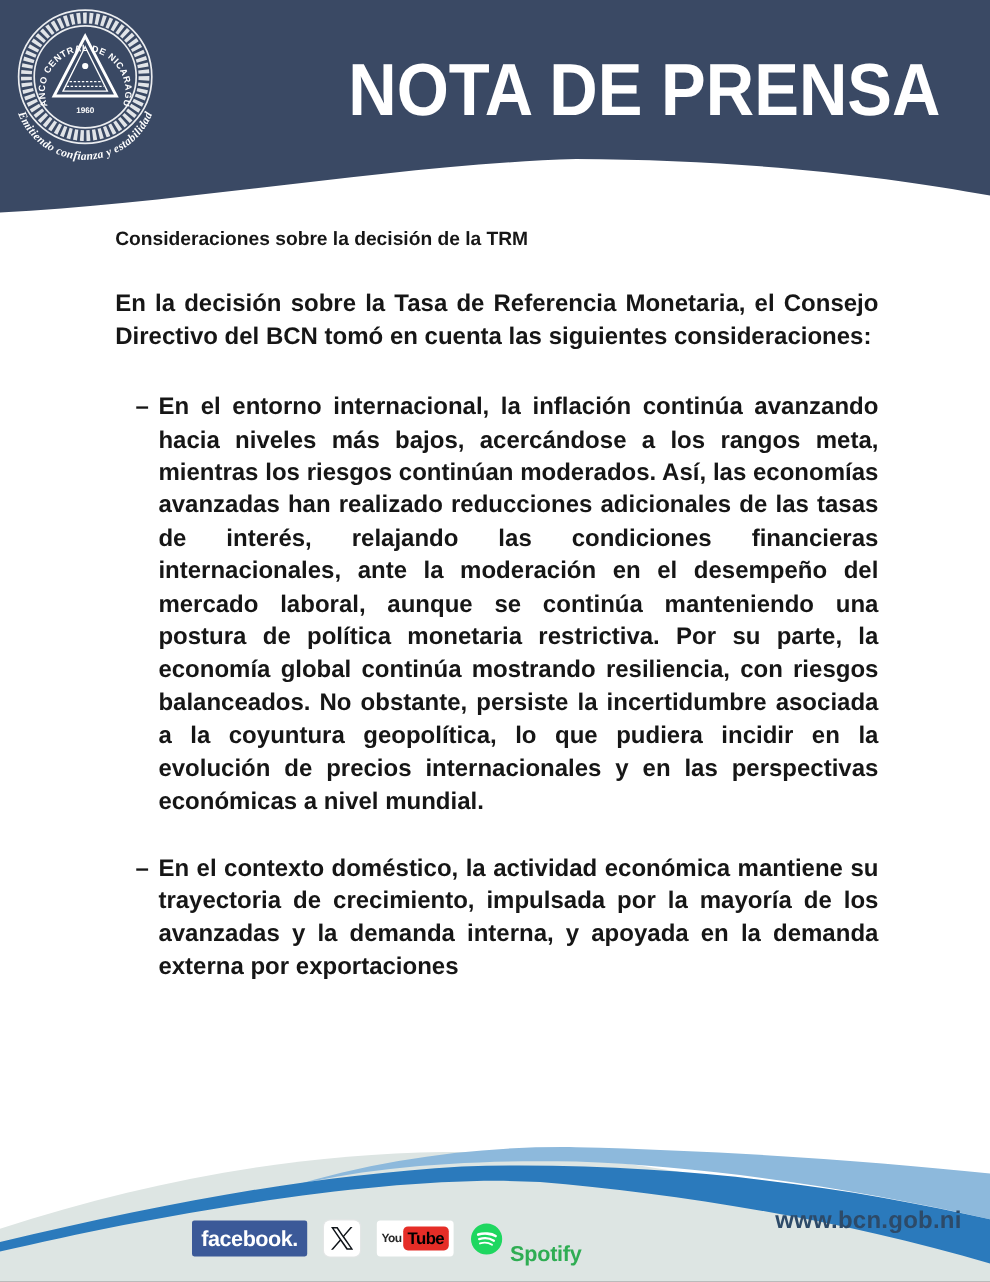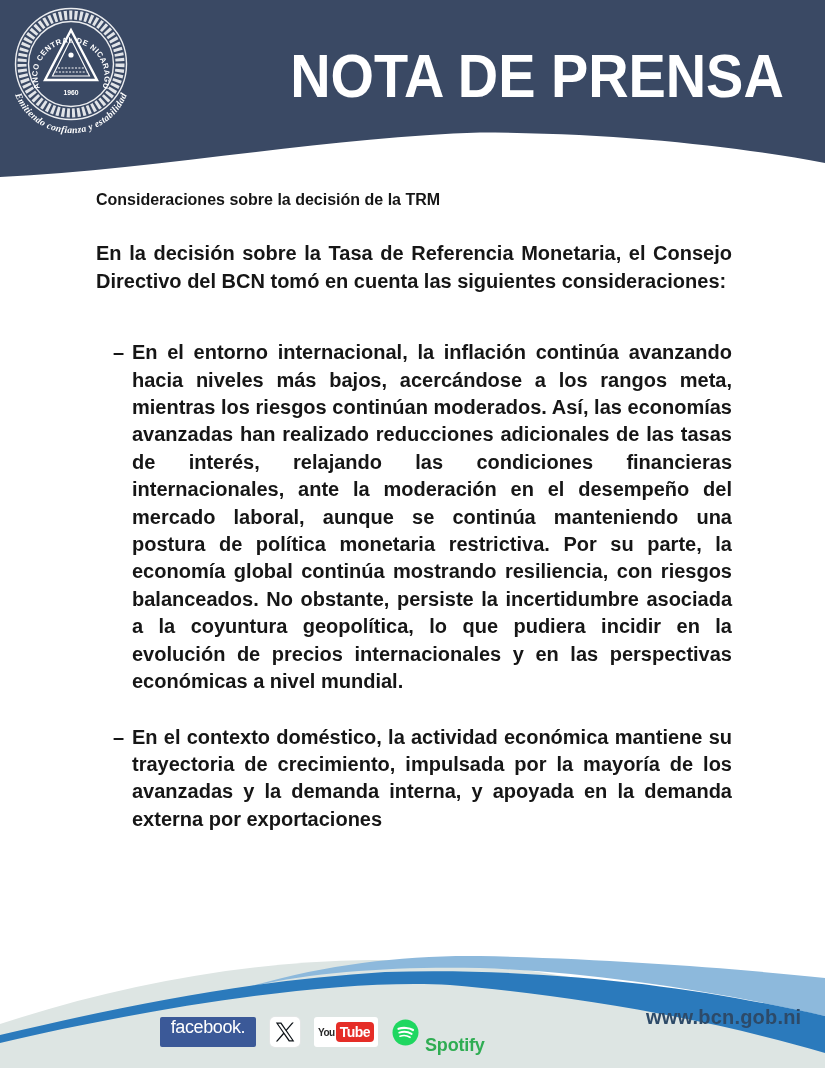--- a/index.html
+++ b/index.html
@@ -19,49 +19,49 @@
     white-space:nowrap;
   }
   .logo{position:absolute;top:6px;left:76px;width:142px;height:152px;}
   
   .doc-body{
     position:absolute;top:186px;left:96px;width:636px;
     color:#161616;font-weight:700;font-size:20px;line-height:27.4px;
     text-align:justify;
   }
   .doc-heading{margin:0 0 27px 0;font-size:16px;text-align:left;}
-  .doc-intro{margin:0 0 44px 0;}
+  .doc-intro{margin:0 0 31px 0;}
   .bullet-list{margin:0;padding:0;list-style:none;}
   .bullet-item{display:flex;margin:0 0 28px 0;}
   .bullet-marker{flex:0 0 36px;padding-left:17px;box-sizing:border-box;}
   .bullet-text{flex:1;}
   
   .footer{position:absolute;left:0;top:928px;width:825px;height:140px;}
   .footer-curves{position:absolute;top:0;left:0;}
   .social-row{
     position:absolute;left:160px;top:88px;height:32px;
     display:flex;align-items:center;gap:14px;
   }
   .fb-badge{
     width:96px;height:30px;background:#3b5998;border-radius:2px;
-    display:flex;align-items:flex-start;justify-content:center;
-    color:#ffffff;font-weight:400;font-size:18px;letter-spacing:-0.4px;
+    display:flex;align-items:center;justify-content:center;
+    color:#ffffff;font-weight:700;font-size:18px;letter-spacing:-0.4px;
   }
   .x-badge{
     width:30px;height:30px;background:#ffffff;border-radius:5px;
     display:flex;align-items:center;justify-content:center;
     box-shadow:0 0 0 1px #e3e6e6;
   }
   .yt-badge{
     height:30px;background:#ffffff;border-radius:3px;padding:0 4px;
     display:flex;align-items:center;justify-content:center;gap:1px;
   }
   .yt-you{color:#282828;font-weight:700;font-size:10px;letter-spacing:-0.5px;}
   .yt-tube{
-    background:#e52d27;color:#ffffff;font-weight:700;font-size:14px;
+    background:#e52d27;color:#000000;font-weight:700;font-size:14px;
     padding:2px 4px;border-radius:4px;letter-spacing:-0.5px;
   }
   .spotify-badge{display:flex;align-items:center;gap:6px;}
   .spotify-label{color:#2fad53;font-weight:700;font-size:18px;letter-spacing:-0.2px;margin-top:26px;}
   .website{
     position:absolute;left:646px;top:78px;
     color:#2d4a68;font-size:20px;letter-spacing:0.2px;font-weight:700;
   }
 </style>
 </head>

